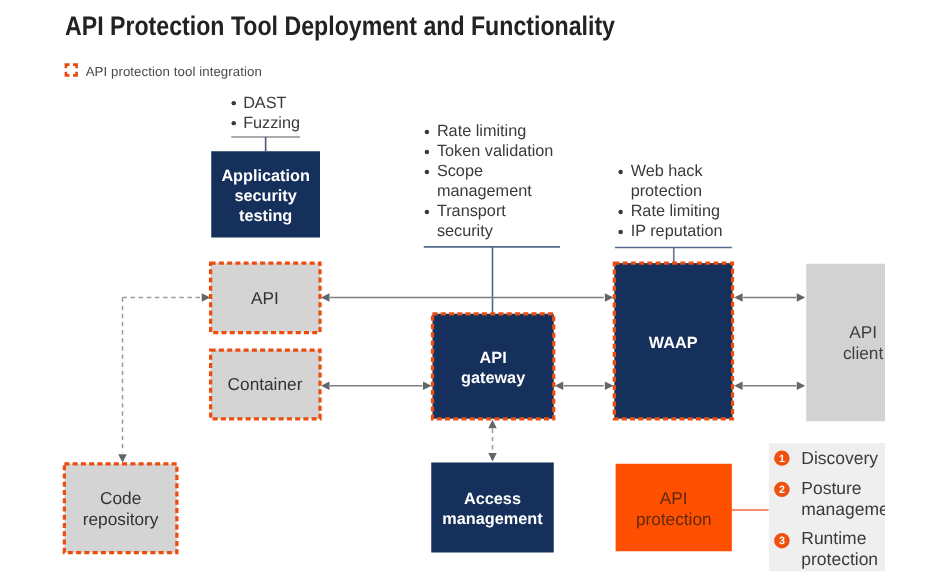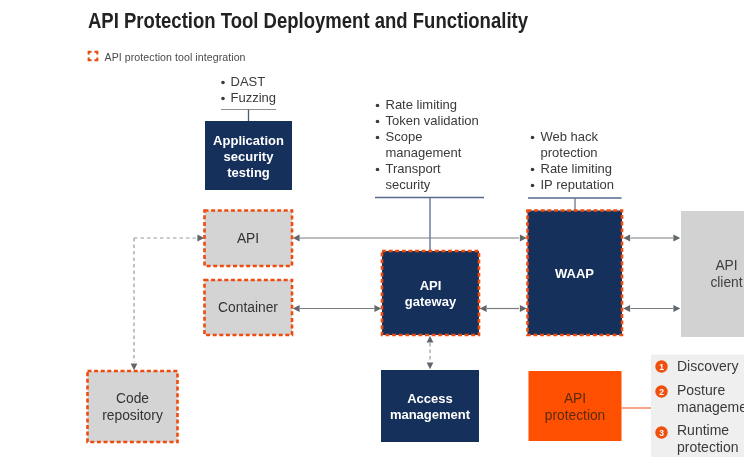--- a/index.html
+++ b/index.html
@@ -1,16 +1,16 @@
 <!DOCTYPE html>
 <html><head>
 <meta charset="utf-8">
 <style>
   html,body{margin:0;padding:0;background:#ffffff;}
-  .wrap{width:708px;height:463px;position:relative;overflow:hidden;background:#fff;padding-left:36px;}
+  .wrap{width:708px;height:463px;position:relative;overflow:hidden;background:#fff;}
   text{font-family:"Liberation Sans",sans-serif;}
 </style>
 </head>
 <body>
 <div class="wrap">
 <svg width="750" height="463" viewBox="0 0 750 463">
   <rect x="0" y="0" width="750" height="463" fill="#ffffff"></rect>
 
   <text x="52" y="28" font-size="21.5" font-weight="bold" fill="#222222" textLength="440" lengthAdjust="spacingAndGlyphs">API Protection Tool Deployment and Functionality</text>
 

